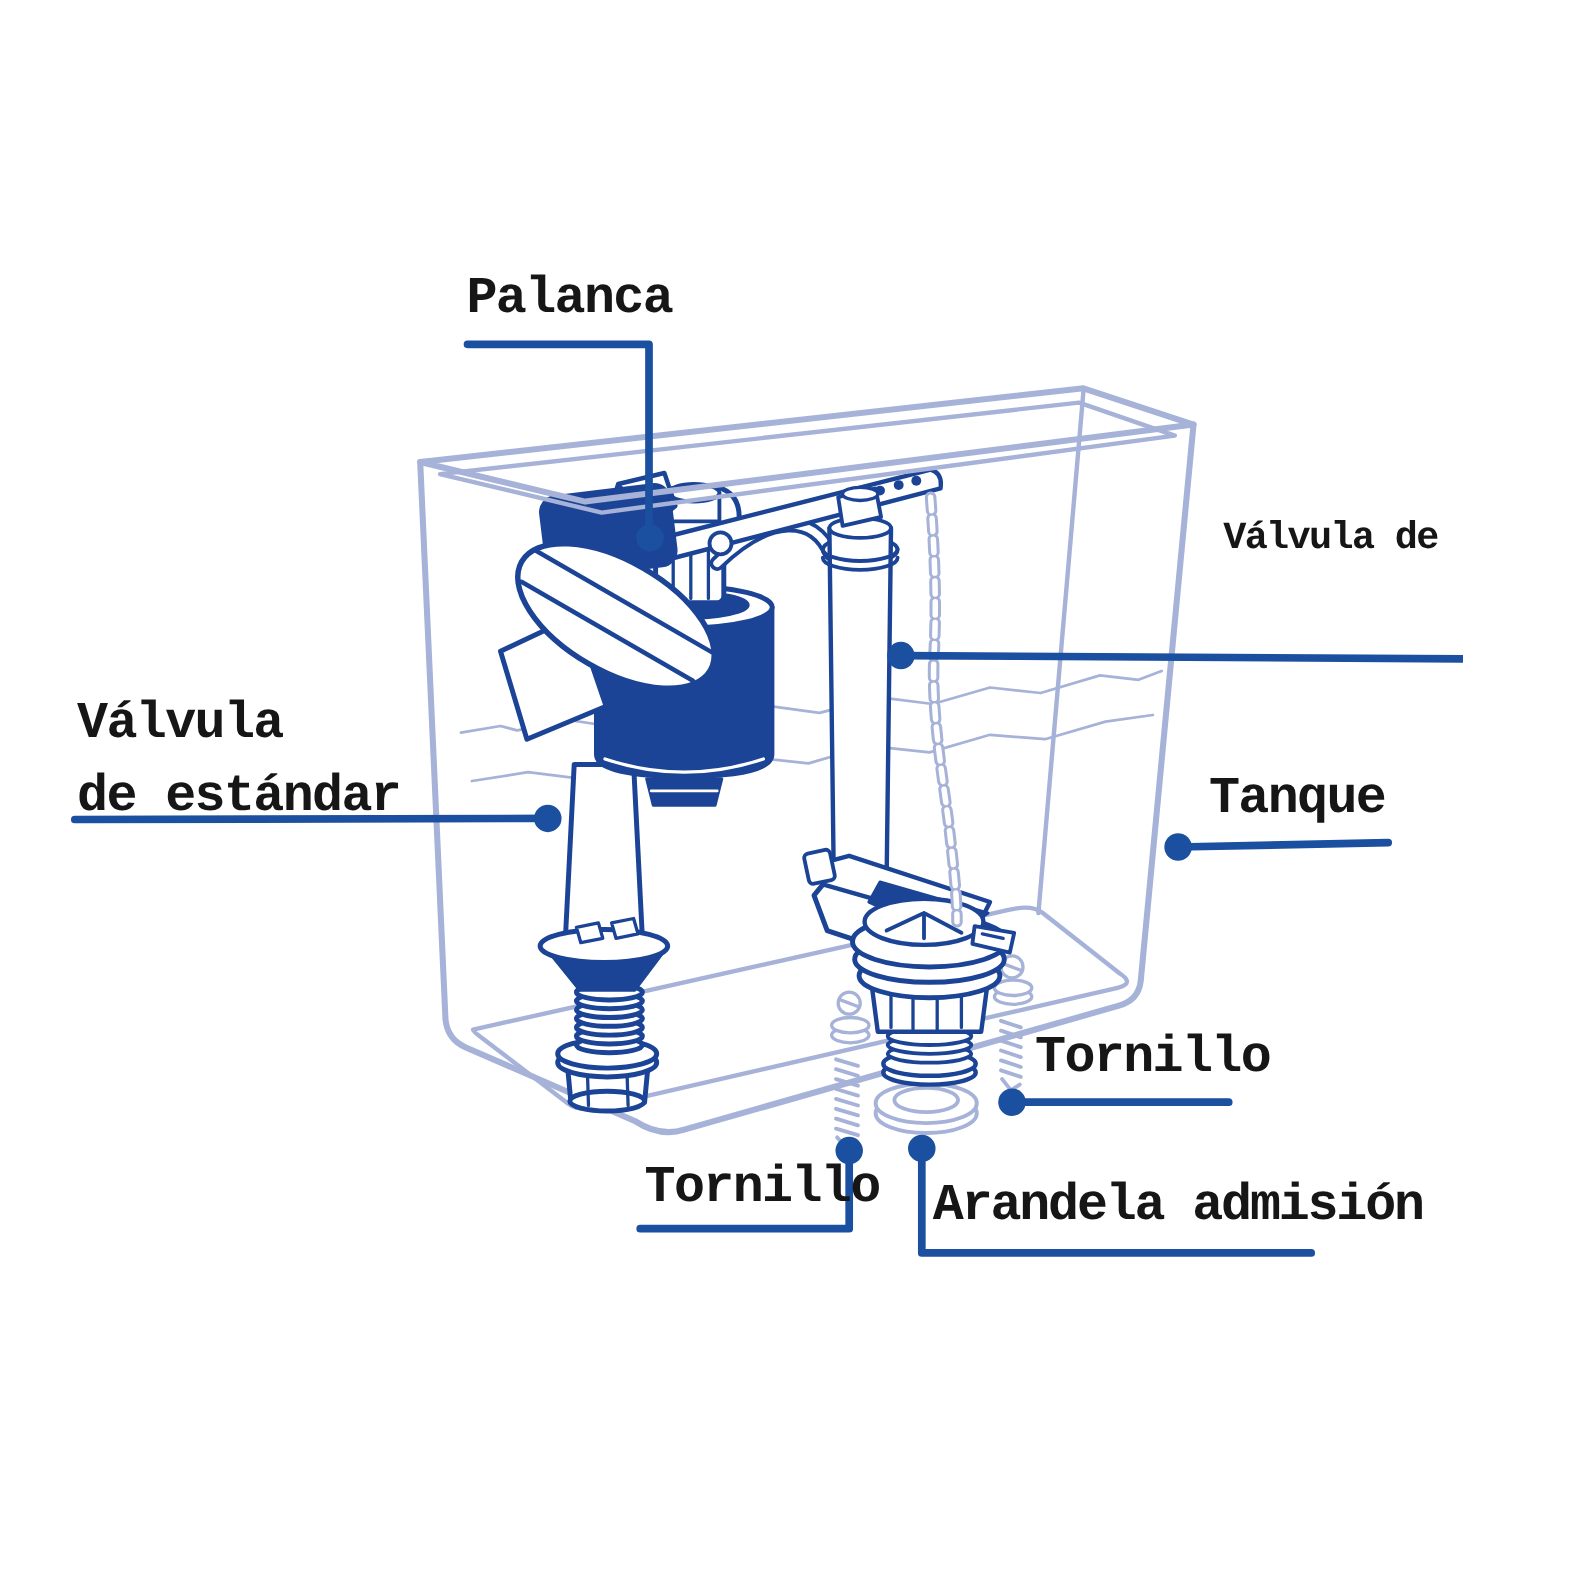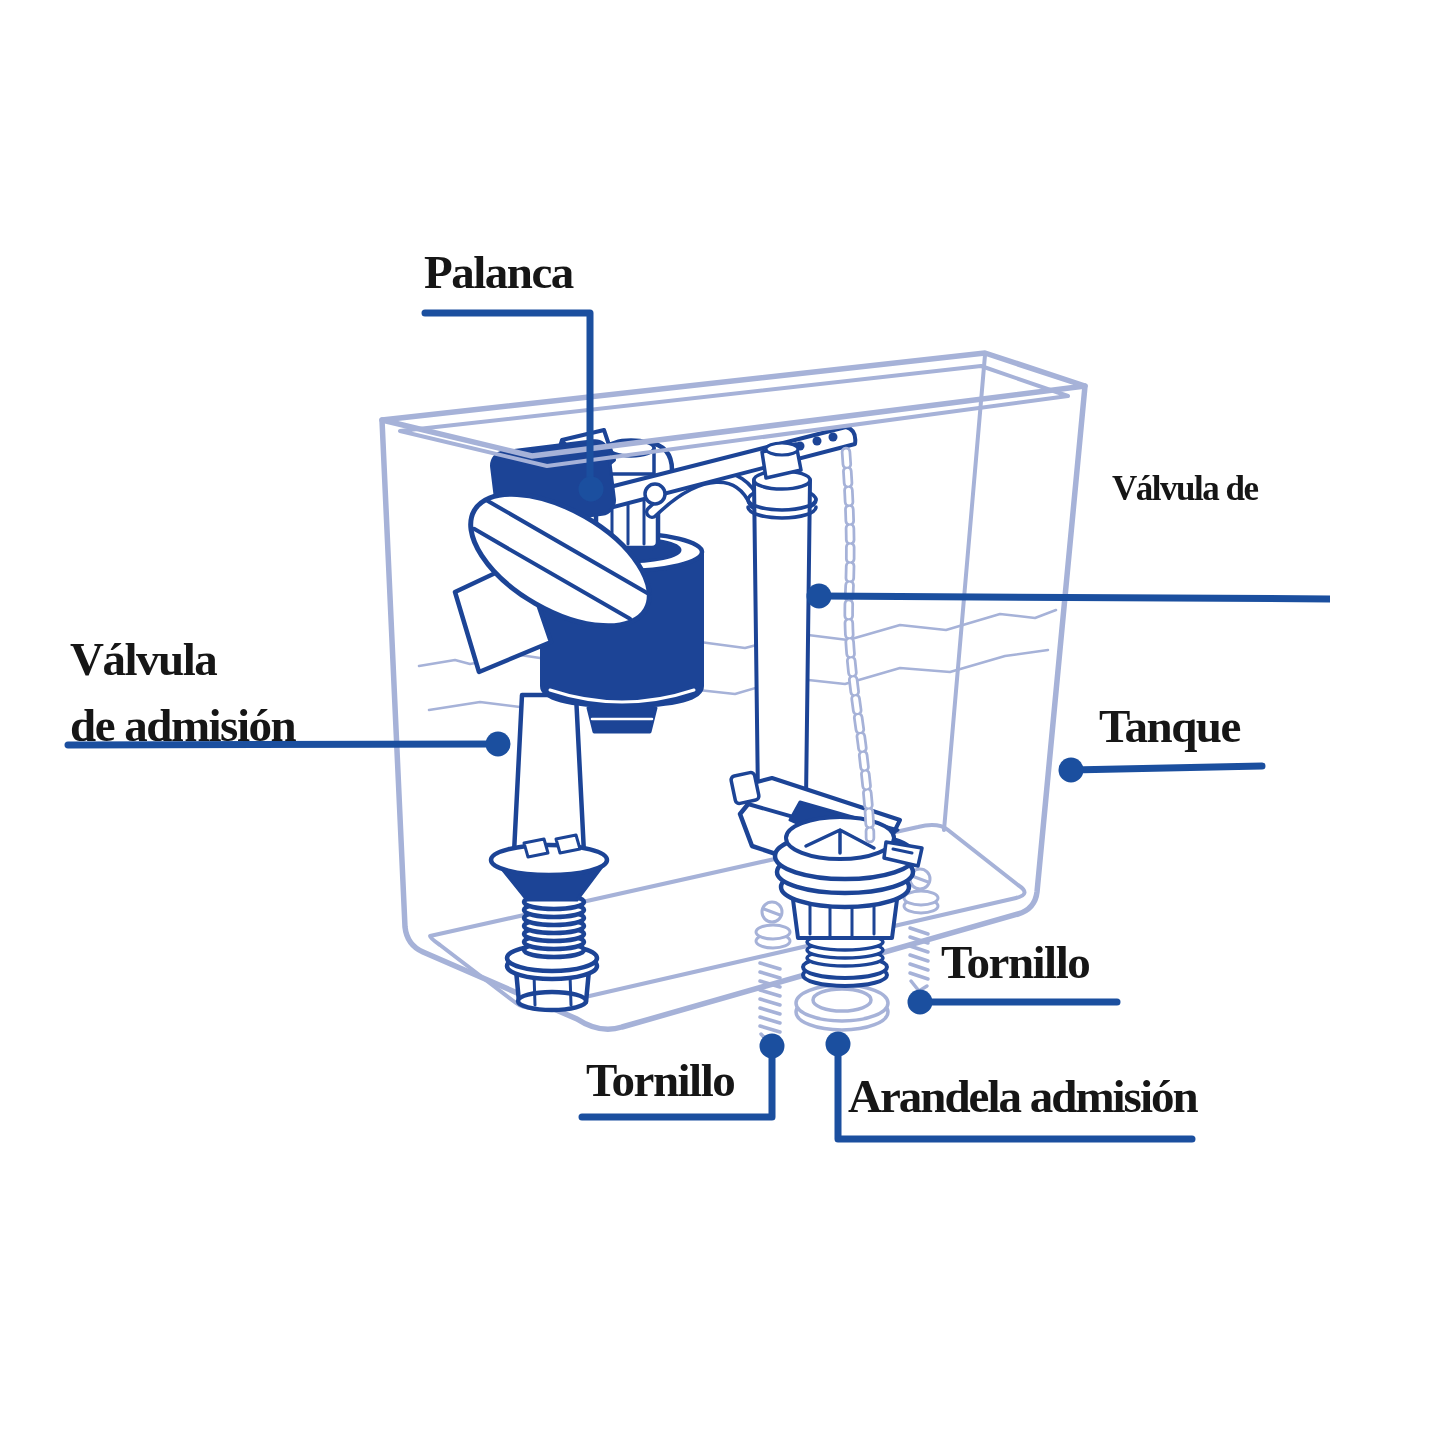--- a/index.html
+++ b/index.html
@@ -4,21 +4,21 @@
 <style>
   :root{
     --background:#ffffff;
     --diagram-dark-blue:#1c4496;
     --tank-light-blue:#a6b2d8;
     --leader-blue:#1b4f9f;
     --label-text:#161616;
   }
   html,body{margin:0;padding:0;background:var(--background);}
   .stage{position:relative;width:1330px;height:1445px;background:var(--background);overflow:hidden;
-         font-family:Liberation Serif, serif;}
+         font-family:Liberation Mono, monospace;}
   .stage svg{position:absolute;left:0;top:0;}
 
   
   .lt{stroke:var(--tank-light-blue);}
   .dk{stroke:var(--diagram-dark-blue);}
   .ld{stroke:var(--leader-blue);}
   .ldf{fill:var(--leader-blue);}
   .fw{fill:#ffffff;}
   .fd{fill:var(--diagram-dark-blue);}
   .fn{fill:none;}
@@ -225,21 +225,21 @@
   </svg>
 
   <div class="lbl lbl-palanca">Palanca</div>
 
   <div class="lbl lbl-descarga">
     <div>Válvula de</div>
   </div>
 
   <div class="lbl lbl-admision">
     <div>Válvula</div>
-    <div>de admisión</div>
+    <div>de estándar</div>
   </div>
 
   <div class="lbl lbl-tanque">Tanque</div>
 
   <div class="lbl lbl-tornillo-r">Tornillo</div>
 
   <div class="lbl lbl-tornillo-b">Tornillo</div>
 
   <div class="lbl lbl-arandela">Arandela admisión</div>
 </div>

